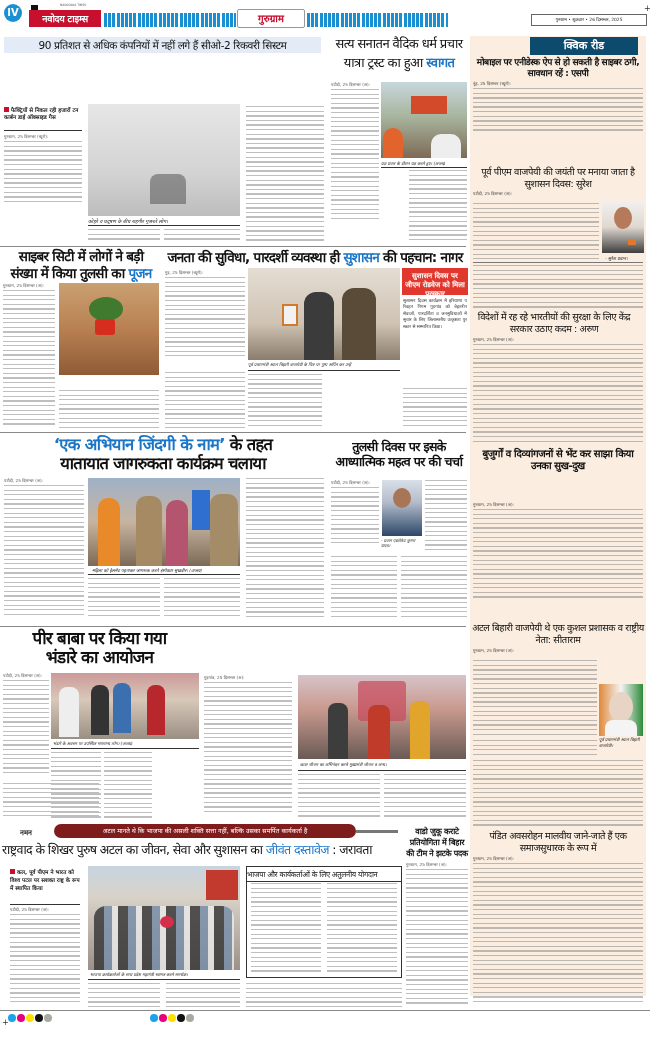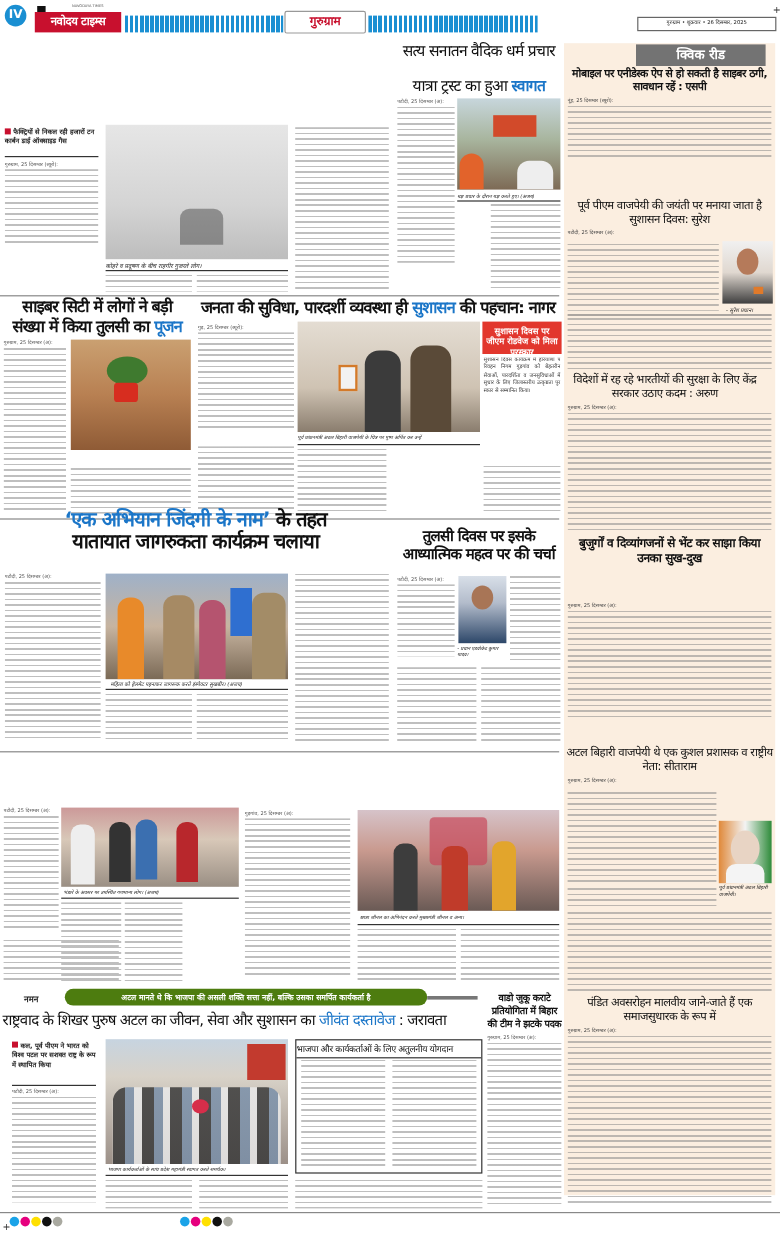--- a/index.html
+++ b/index.html
@@ -29,36 +29,37 @@
   <div class="abs" style="left:31px;top:5px;width:7px;height:8px;background:#111"></div>
   <div class="abs" style="left:60px;top:3px;font-size:3px;color:#555">NAVODAYA TIMES</div>
   <div class="abs" style="left:29px;top:10px;width:72px;height:17px;background:#c8102e;color:#fff;font-size:9.5px;font-weight:bold;line-height:17px;text-align:center;letter-spacing:-0.3px">नवोदय टाइम्स</div>
   <div class="abs stripes" style="left:104px;width:132px"></div>
   <div class="abs" style="left:237px;top:9px;width:68px;height:19px;background:#fff;border:1px solid #999;border-radius:2px;color:#c8102e;font-size:10px;font-weight:bold;text-align:center;line-height:17px">गुरुग्राम</div>
   <div class="abs stripes" style="left:307px;width:141px"></div>
   <div class="abs" style="left:531px;top:14px;width:116px;height:12px;border:1px solid #666;font-size:4.4px;line-height:10px;text-align:center;color:#222;background:#fff;white-space:nowrap">गुरुग्राम • शुक्रवार • 26 दिसम्बर, 2025</div>
 </div>
 
 <div class="abs" style="left:0;top:33px;width:325px">
+  <div style="margin:4px 4px 0;background:#e3ecf6;font-size:10.5px;text-align:center;padding:1px 0;letter-spacing:-0.4px;white-space:nowrap">90 प्रतिशत से अधिक कंपनियों में नहीं लगे हैं सीओ-2 रिकवरी सिस्टम</div>
 </div>
 <div class="abs" style="left:4px;top:107px;width:78px;font-size:5.6px;line-height:7px;font-weight:bold;color:#222"><span style="display:inline-block;width:5px;height:5px;background:#c8102e;margin-right:2px"></span><span>फैक्ट्रियों से निकल रही हजारों टन कार्बन डाई ऑक्साइड गैस</span></div>
 <div class="abs rule" style="left:4px;top:130px;width:78px"></div>
 <div class="abs body" style="left:4px;top:134px;width:78px;height:70px"><span>गुरुग्राम, 25 दिसम्बर (ब्यूरो):</span><div class="lines" style="height:64px;margin-top:1px"></div></div>
 <div class="abs photo" style="left:88px;top:104px;width:152px;height:112px;background:linear-gradient(180deg,#e6e6e6 0%,#d4d4d4 60%,#bdbdbd 100%)">
   <div style="position:absolute;left:62px;top:70px;width:36px;height:30px;background:#555;opacity:.55;border-radius:8px 8px 0 0"></div>
 </div>
 <div class="abs cap" style="left:88px;top:218px;width:152px">कोहरे व प्रदूषण के बीच राहगीर गुजरते लोग।</div>
 <div class="abs rule" style="left:88px;top:225px;width:152px"></div>
 <div class="abs lines" style="left:88px;top:229px;width:72px;height:14px"></div>
 <div class="abs lines" style="left:164px;top:229px;width:76px;height:14px"></div>
 <div class="abs lines" style="left:246px;top:106px;width:78px;height:138px"></div>
 
 <div class="abs" style="left:330px;top:37px;width:138px">
   <div class="hl" style="font-size:13px;font-weight:normal;letter-spacing:-0.6px">सत्य सनातन वैदिक धर्म प्रचार</div>
-  <div class="hl" style="font-size:13px;font-weight:normal;letter-spacing:-0.6px;margin-top:15px"><span>यात्रा ट्रस्ट का हुआ </span><span class="blue" style="font-weight:bold">स्वागत</span></div>
+  <div class="hl" style="font-size:13px;font-weight:normal;letter-spacing:-0.6px;margin-top:5px"><span>यात्रा ट्रस्ट का हुआ </span><span class="blue" style="font-weight:bold">स्वागत</span></div>
 </div>
 <div class="abs body" style="left:331px;top:82px;width:48px;height:140px"><span>पटौदी, 25 दिसम्बर (अ):</span><div class="lines" style="height:130px;margin-top:1px"></div></div>
 <div class="abs photo" style="left:381px;top:82px;width:86px;height:76px;background:linear-gradient(180deg,#c7d6dc 0%,#a8b59e 45%,#7d6a55 100%)">
   <div style="position:absolute;left:30px;top:14px;width:36px;height:18px;background:#d24a2a"></div>
   <div style="position:absolute;left:2px;top:46px;width:20px;height:30px;background:#e2632b;border-radius:10px 10px 0 0"></div>
   <div style="position:absolute;left:50px;top:52px;width:30px;height:24px;background:#eee;border-radius:10px 10px 0 0"></div>
 </div>
 <div class="abs cap" style="left:381px;top:161px;width:86px;font-size:4.2px">यज्ञ प्रचार के दौरान यज्ञ करते हुए। (अजय)</div>
 <div class="abs rule" style="left:381px;top:167px;width:86px"></div>
 <div class="abs lines" style="left:409px;top:170px;width:58px;height:70px"></div>
@@ -86,21 +87,21 @@
 <div class="abs cap" style="left:248px;top:362px;width:152px;font-size:4.2px">पूर्व प्रधानमंत्री अटल बिहारी वाजपेयी के चित्र पर पुष्प अर्पित कर उन्हें</div>
 <div class="abs rule" style="left:248px;top:370px;width:152px"></div>
 <div class="abs lines" style="left:165px;top:372px;width:80px;height:56px"></div>
 <div class="abs lines" style="left:248px;top:374px;width:74px;height:54px"></div>
 <div class="abs" style="left:402px;top:268px;width:66px;height:27px;background:#e2372d;color:#fff;font-size:7px;line-height:9px;text-align:center;padding:4px 2px;font-weight:bold">सुशासन दिवस पर जीएम रोडवेज को मिला पुरस्कार</div>
 <div class="abs body" style="left:403px;top:298px;width:64px;height:70px;font-size:4.4px;line-height:6.4px;color:#333">सुशासन दिवस कार्यक्रम में हरियाणा परिवहन निगम गुड़गांव को बेहतरीन सेवाओं, पारदर्शिता व जनसुविधाओं में सुधार के लिए जिलास्तरीय उत्कृष्टता पुरस्कार से सम्मानित किया।</div>
 <div class="abs lines" style="left:403px;top:388px;width:64px;height:40px"></div>
 
 <div class="abs rule" style="left:0;top:432px;width:466px;background:#888"></div>
 
-<div class="abs" style="left:4px;top:424px;width:318px">
+<div class="abs" style="left:4px;top:436px;width:318px">
   <div class="hl" style="font-size:16.5px;letter-spacing:-0.7px;white-space:nowrap"><span class="blue">‘एक अभियान जिंदगी के नाम’</span><span> के तहत</span></div>
   <div class="hl" style="font-size:16.5px;letter-spacing:-0.7px;margin-top:2px;white-space:nowrap">यातायात जागरुकता कार्यक्रम चलाया</div>
 </div>
 <div class="abs body" style="left:4px;top:478px;width:80px;height:140px"><span>पटौदी, 25 दिसम्बर (अ):</span><div class="lines" style="height:130px;margin-top:1px"></div></div>
 <div class="abs photo" style="left:88px;top:478px;width:152px;height:88px;background:linear-gradient(180deg,#9fb1c8 0%,#c7b4a0 50%,#7b6a56 100%)">
   <div style="position:absolute;left:10px;top:20px;width:22px;height:68px;background:#e88a2a;border-radius:10px 10px 0 0"></div>
   <div style="position:absolute;left:48px;top:18px;width:26px;height:70px;background:#a68a64;border-radius:10px 10px 0 0"></div>
   <div style="position:absolute;left:78px;top:22px;width:22px;height:66px;background:#b5546f;border-radius:10px 10px 0 0"></div>
   <div style="position:absolute;left:104px;top:12px;width:18px;height:40px;background:#2f6fd0"></div>
   <div style="position:absolute;left:122px;top:16px;width:28px;height:72px;background:#a38c67;border-radius:10px 10px 0 0"></div>
@@ -120,20 +121,22 @@
   <div style="position:absolute;left:11px;top:8px;width:18px;height:20px;background:#a87556;border-radius:50%"></div>
 </div>
 <div class="abs cap" style="left:381px;top:538px;width:44px;font-size:4px;white-space:normal;line-height:5px">- प्रधान एडवोकेट कुमार यादव।</div>
 <div class="abs lines" style="left:425px;top:480px;width:42px;height:70px"></div>
 <div class="abs lines" style="left:331px;top:556px;width:66px;height:62px"></div>
 <div class="abs lines" style="left:401px;top:556px;width:66px;height:62px"></div>
 
 <div class="abs rule" style="left:0;top:626px;width:466px;background:#888"></div>
 
 <div class="abs" style="left:2px;top:630px;width:195px">
+  <div class="hl" style="font-size:17px;letter-spacing:-0.8px">पीर बाबा पर किया गया</div>
+  <div class="hl" style="font-size:17px;letter-spacing:-0.8px;margin-top:1px">भंडारे का आयोजन</div>
 </div>
 <div class="abs body" style="left:3px;top:673px;width:46px;height:106px"><span>पटौदी, 25 दिसम्बर (अ):</span><div class="lines" style="height:96px;margin-top:1px"></div></div>
 <div class="abs photo" style="left:51px;top:673px;width:148px;height:66px;background:linear-gradient(180deg,#c99 0%,#d8c8b8 40%,#9a8f84 100%)">
   <div style="position:absolute;left:8px;top:14px;width:20px;height:50px;background:#eee;border-radius:8px 8px 0 0"></div>
   <div style="position:absolute;left:40px;top:12px;width:18px;height:50px;background:#333;border-radius:8px 8px 0 0"></div>
   <div style="position:absolute;left:96px;top:12px;width:18px;height:50px;background:#b8272c;border-radius:8px 8px 0 0"></div>
   <div style="position:absolute;left:62px;top:10px;width:18px;height:50px;background:#3b6fb0;border-radius:8px 8px 0 0"></div>
 </div>
 <div class="abs cap" style="left:53px;top:741px;width:146px;font-size:4.2px">भंडारे के अवसर पर उपस्थित गणमान्य लोग। (अजय)</div>
 <div class="abs rule" style="left:51px;top:748px;width:148px"></div>
@@ -149,21 +152,21 @@
   <div style="position:absolute;left:30px;top:28px;width:20px;height:56px;background:#3d3d3d;border-radius:8px 8px 0 0"></div>
   <div style="position:absolute;left:70px;top:30px;width:22px;height:54px;background:#c03b2a;border-radius:8px 8px 0 0"></div>
   <div style="position:absolute;left:112px;top:26px;width:20px;height:58px;background:#e2a52c;border-radius:8px 8px 0 0"></div>
 </div>
 <div class="abs cap" style="left:300px;top:762px;width:166px;font-size:4.2px">छात्रा जीनल का अभिनंदन करते मुख्यमंत्री जीनल व अन्य।</div>
 <div class="abs rule" style="left:298px;top:770px;width:168px"></div>
 <div class="abs lines" style="left:298px;top:774px;width:82px;height:44px"></div>
 <div class="abs lines" style="left:384px;top:774px;width:82px;height:44px"></div>
 
 <div class="abs" style="left:20px;top:828px;font-size:7px;font-weight:bold;color:#222">नमन</div>
-<div class="abs" style="left:54px;top:824px;width:302px;height:14px;background:#4d7c0f;border-radius:8px;color:#fff;font-size:6.4px;line-height:14px;text-align:center;font-weight:bold;white-space:nowrap;overflow:hidden">अटल मानते थे कि भाजपा की असली शक्ति सत्ता नहीं, बल्कि उसका समर्पित कार्यकर्ता है</div>
+<div class="abs" style="left:54px;top:824px;width:302px;height:14px;background:#7f1d1d;border-radius:8px;color:#fff;font-size:6.4px;line-height:14px;text-align:center;font-weight:normal;white-space:nowrap;overflow:hidden">अटल मानते थे कि भाजपा की असली शक्ति सत्ता नहीं, बल्कि उसका समर्पित कार्यकर्ता है</div>
 <div class="abs" style="left:356px;top:830px;width:42px;height:3px;background:#777"></div>
 <div class="abs hl" style="left:2px;top:843px;width:400px;font-size:12.5px;font-weight:normal;letter-spacing:-0.6px;white-space:nowrap;text-align:left"><span>राष्ट्रवाद के शिखर पुरुष अटल का जीवन, सेवा और सुशासन का </span><span class="blue">जीवंत दस्तावेज</span><span> : जरावता</span></div>
 <div class="abs" style="left:10px;top:868px;width:70px;font-size:5.6px;line-height:8px;font-weight:bold;color:#222"><span style="display:inline-block;width:5px;height:5px;background:#c8102e;margin-right:2px"></span><span>कल, पूर्व पीएम ने भारत को विश्व पटल पर सशक्त राष्ट्र के रूप में स्थापित किया</span></div>
 <div class="abs rule" style="left:10px;top:904px;width:70px"></div>
 <div class="abs body" style="left:10px;top:907px;width:70px;height:98px"><span>पटौदी, 25 दिसम्बर (अ):</span><div class="lines" style="height:88px;margin-top:1px"></div></div>
 <div class="abs photo" style="left:88px;top:866px;width:152px;height:104px;background:linear-gradient(180deg,#c7d4e0 0%,#d8d2c8 30%,#9c9088 100%)">
   <div style="position:absolute;left:118px;top:4px;width:32px;height:30px;background:#c23a2e"></div>
   <div style="position:absolute;left:6px;top:40px;width:140px;height:64px;background:repeating-linear-gradient(90deg,#3a3a3a 0,#3a3a3a 10px,#7a8fa8 10px,#7a8fa8 18px,#e9e9e9 18px,#e9e9e9 24px);opacity:.85;border-radius:12px 12px 0 0"></div>
   <div style="position:absolute;left:72px;top:50px;width:14px;height:12px;background:#d62e4a;border-radius:50%"></div>
 </div>
@@ -176,21 +179,21 @@
   <div class="lines" style="position:absolute;left:4px;top:16px;width:70px;height:92px"></div>
   <div class="lines" style="position:absolute;left:80px;top:16px;width:70px;height:92px"></div>
 </div>
 <div class="abs lines" style="left:246px;top:983px;width:156px;height:24px"></div>
 
 <div class="abs hl" style="left:405px;top:826px;width:64px;font-size:8px;line-height:11px;letter-spacing:-0.3px">वाडो जुकू कराटे प्रतियोगिता में बिहार की टीम ने झटके पदक</div>
 <div class="abs body" style="left:406px;top:862px;width:62px;height:145px"><span>गुरुग्राम, 25 दिसम्बर (अ):</span><div class="lines" style="height:135px;margin-top:1px"></div></div>
 
 <div id="side" class="abs"></div>
 <div class="abs" style="left:530px;top:38px;width:8px;height:0;border-left:14px solid transparent;border-bottom:12px solid #222"></div>
-<div class="abs" style="left:530px;top:37px;width:108px;height:18px;background:#737373;color:#fff;font-size:11px;font-weight:bold;text-align:center;line-height:18px">क्विक रीड</div>
+<div class="abs" style="left:530px;top:37px;width:108px;height:18px;background:#0c4a6e;color:#fff;font-size:11px;font-weight:bold;text-align:center;line-height:18px">क्विक रीड</div>
 
 <div class="abs hl" style="left:472px;top:57px;width:172px;font-size:9px;line-height:11px;letter-spacing:-0.4px">मोबाइल पर एनीडेस्क ऐप से हो सकती है साइबर ठगी, सावधान रहें : एसपी</div>
 <div class="abs body" style="left:473px;top:81px;width:170px;height:50px;color:#444"><span>नूंह, 25 दिसम्बर (ब्यूरो):</span><div class="lines" style="height:44px;margin-top:1px"></div></div>
 
 <div class="abs hl" style="left:472px;top:166px;width:172px;font-size:9.5px;line-height:12px;font-weight:normal;letter-spacing:-0.4px">पूर्व पीएम वाजपेयी की जयंती पर मनाया जाता है सुशासन दिवस: सुरेश</div>
 <div class="abs body" style="left:473px;top:191px;width:170px;height:14px;color:#444">पटौदी, 25 दिसम्बर (अ):</div>
 <div class="abs lines" style="left:473px;top:203px;width:126px;height:56px"></div>
 <div class="abs photo" style="left:602px;top:201px;width:42px;height:52px;background:linear-gradient(180deg,#f0f0f0 0%,#e0d8d0 50%,#3f3f3f 100%)">
   <div style="position:absolute;left:12px;top:6px;width:18px;height:22px;background:#b57a5a;border-radius:50%"></div>
   <div style="position:absolute;left:26px;top:38px;width:8px;height:6px;background:#e07a2a"></div>

